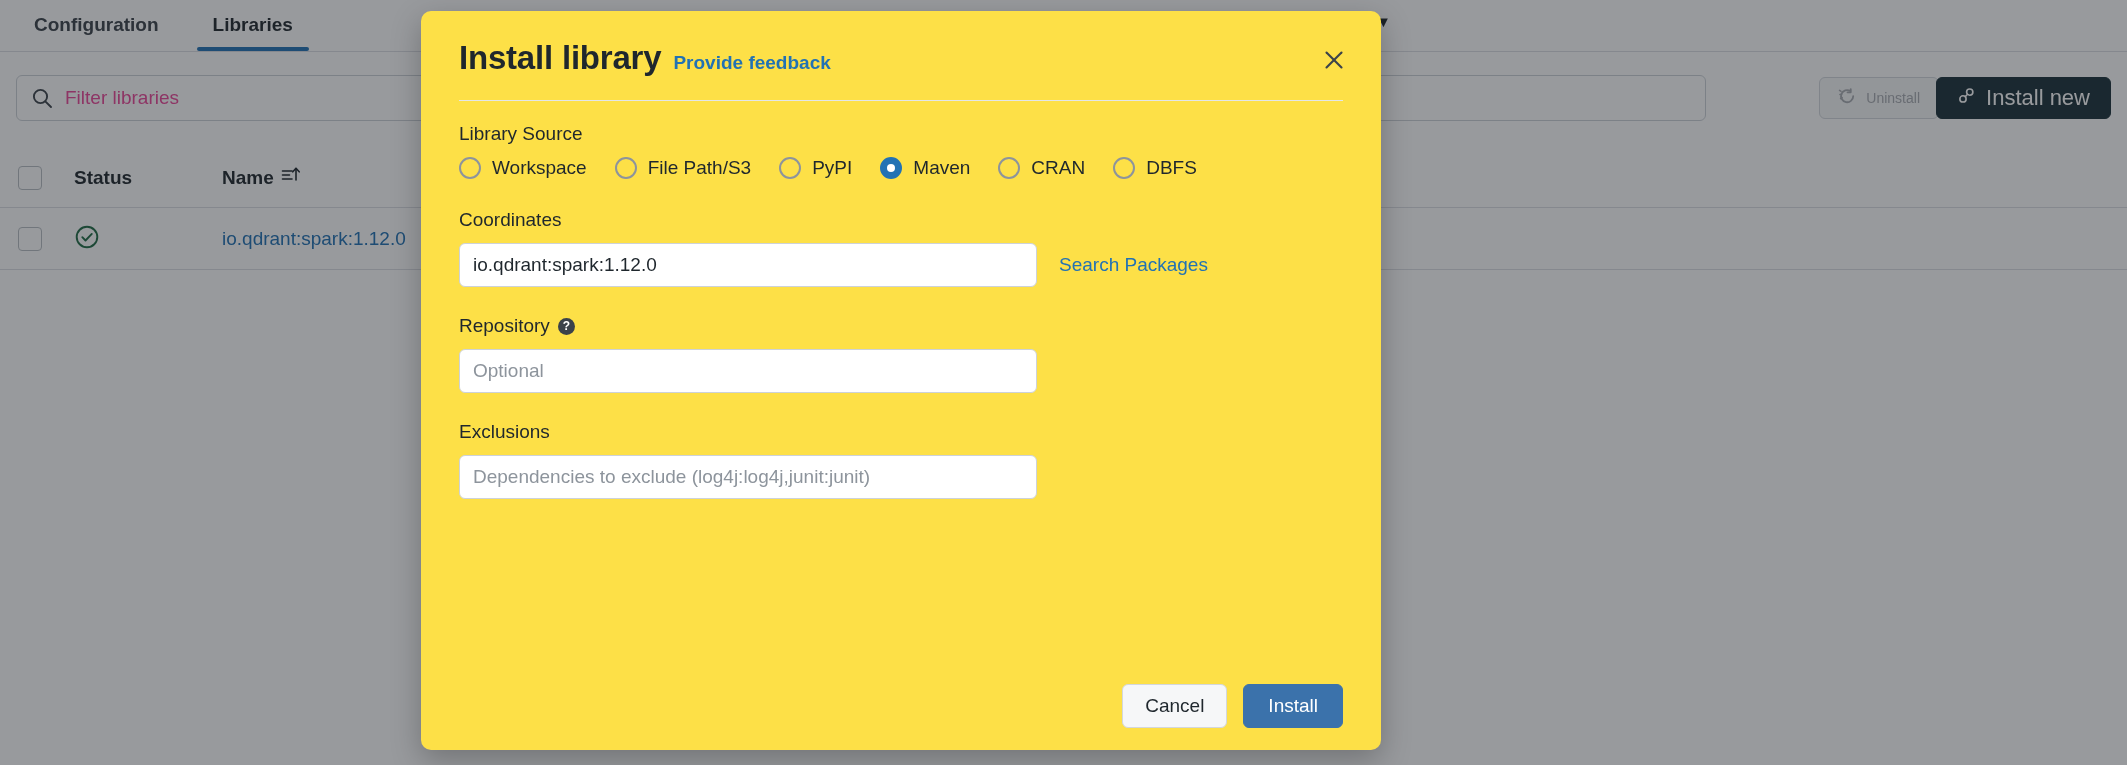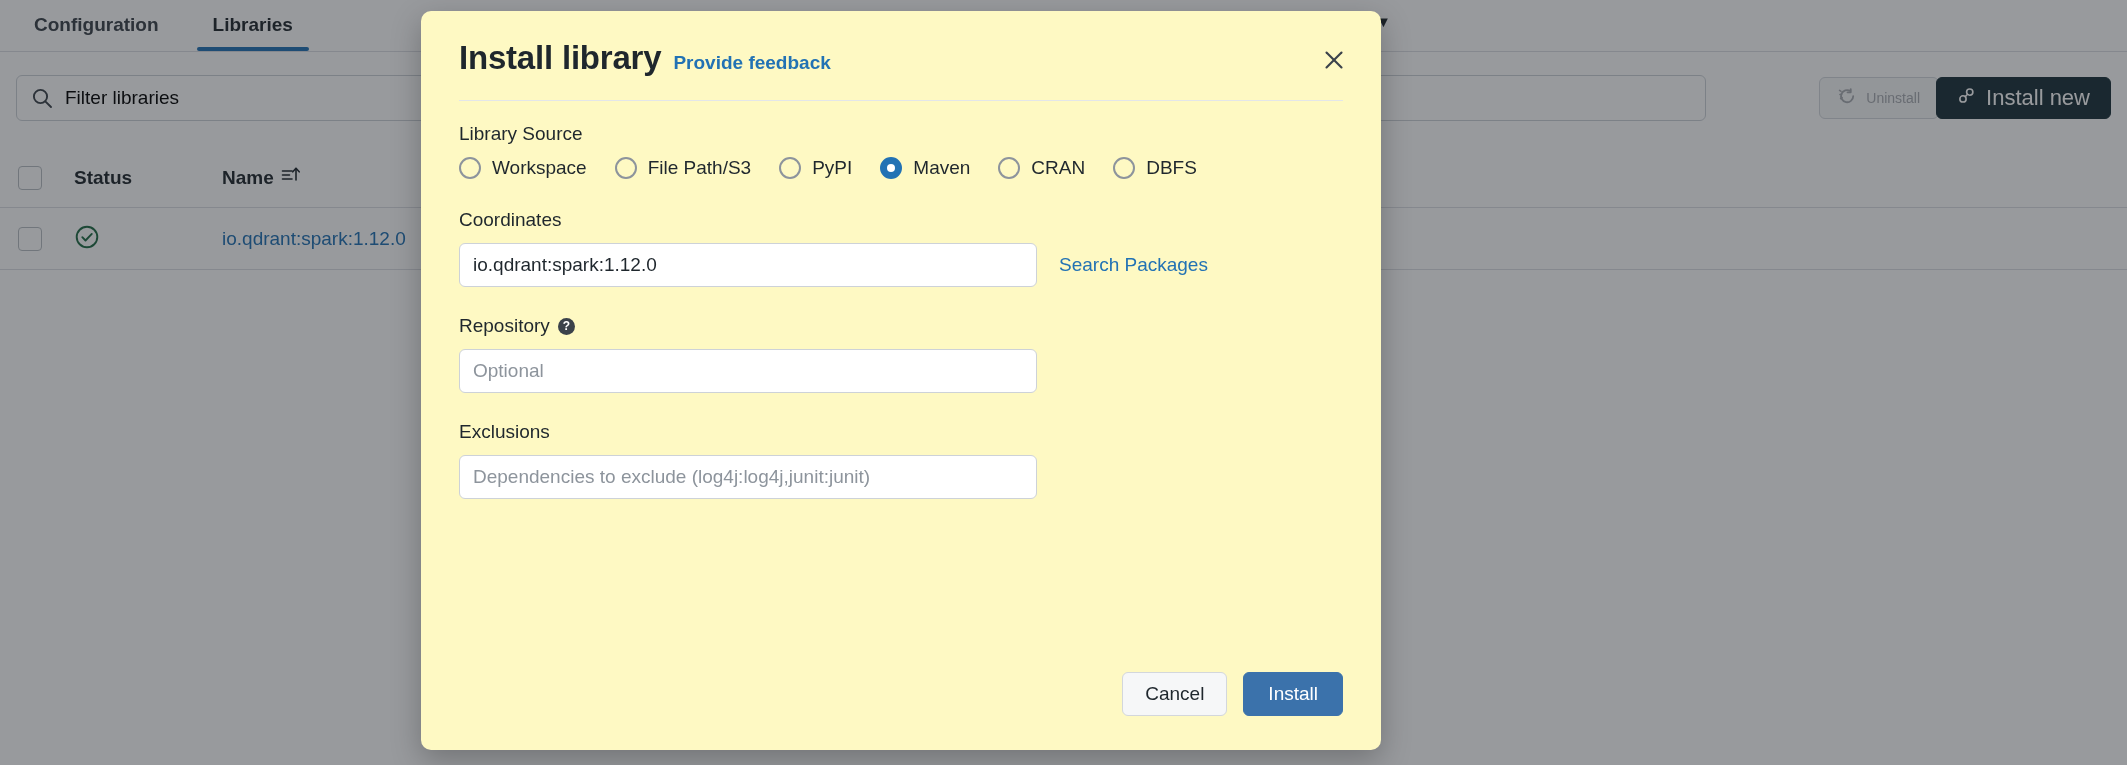--- a/index.html
+++ b/index.html
@@ -88,21 +88,21 @@
     border-radius: 6px;
     box-sizing: border-box;
     display: flex;
     align-items: center;
     padding: 0 14px;
     background: #ffffff;
   }
   .filter-icon { margin-right: 12px; display:flex; align-items:center;}
   .filter-placeholder {
     font-size: 19px;
-    color: #000000;
+    color: #ec4899;
     text-align: center;
   }
   .btn-uninstall {
     position: absolute;
     right: 172px;
     top: 2px;
     height: 42px;
     padding: 0 18px;
     border: 1px solid #d3d7dc;
     background: #f6f7f8;
@@ -181,21 +181,21 @@
     z-index: 50;
   }
 
   
   #modal {
     position: absolute;
     left: 421px;
     top: 11px;
     width: 960px;
     height: 739px;
-    background: #fef9c3;
+    background: #fde047;
     border-radius: 10px;
     z-index: 60;
     box-sizing: border-box;
     box-shadow: 0 10px 30px rgba(0,0,0,0.25);
     font-family: "Liberation Sans", sans-serif;
   }
   .modal-head {
     position: relative;
     padding: 28px 38px 0 38px;
     display: flex;
@@ -317,21 +317,21 @@
     display: inline-flex;
     align-items: center;
     justify-content: center;
     line-height: 1;
     cursor: pointer;
     flex: none;
   }
   .modal-footer {
     position: absolute;
     right: 38px;
-    bottom: 34px;
+    bottom: 22px;
     display: flex;
     align-items: center;
     gap: 16px;
   }
   .btn-cancel {
     height: 44px;
     padding: 0 22px;
     background: #f6f7f8;
     border: 1px solid #d3d7dc;
     border-radius: 6px;

